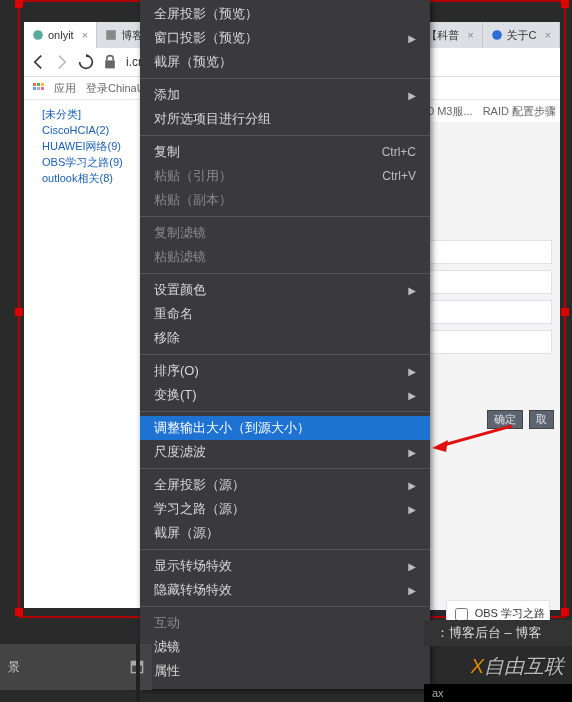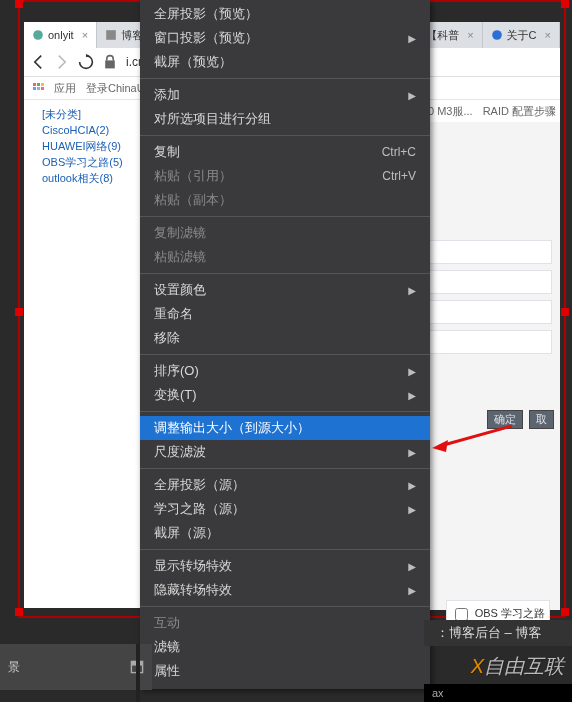--- a/index.html
+++ b/index.html
@@ -126,21 +126,21 @@
         </svg>
     <span>应用</span>
     <span>登录ChinaU</span>
   </div>
 
   <div class="page-body">
     <div class="sidebar">
       <a>[未分类]</a>
       <a>CiscoHCIA(2)</a>
       <a>HUAWEI网络(9)</a>
-      <a>OBS学习之路(5)</a>
+      <a>OBS学习之路(9)</a>
       <a>outlook相关(8)</a>
     </div>
     <div class="content">
       <div class="topbar">
         <span>X3650 M3服...</span>
         <span>RAID 配置步骤</span>
       </div>
       <div class="rows">
         <div class="row"></div>
         <div class="row"></div>

